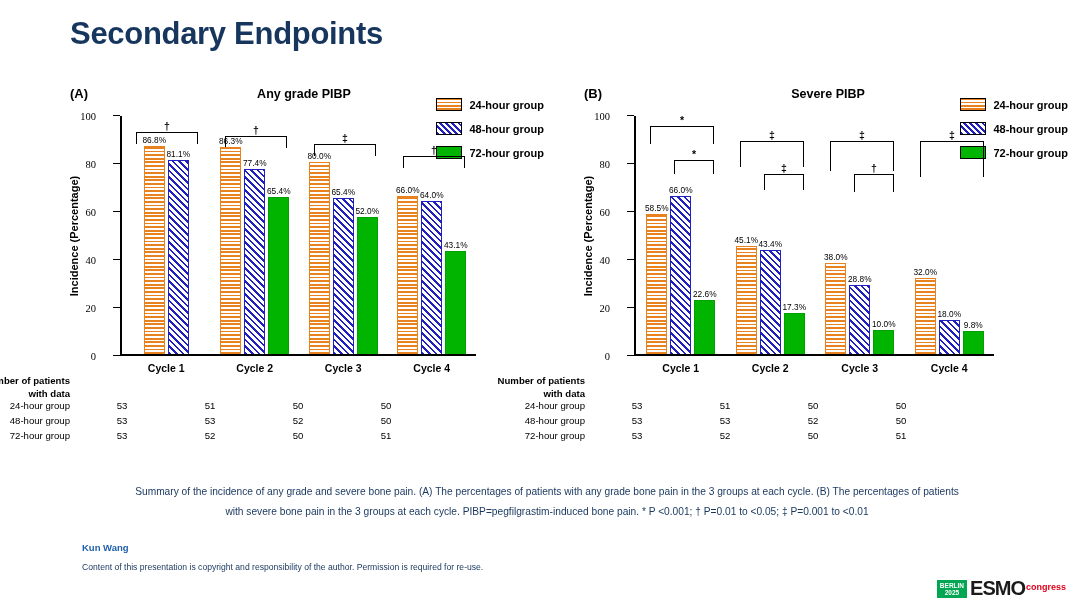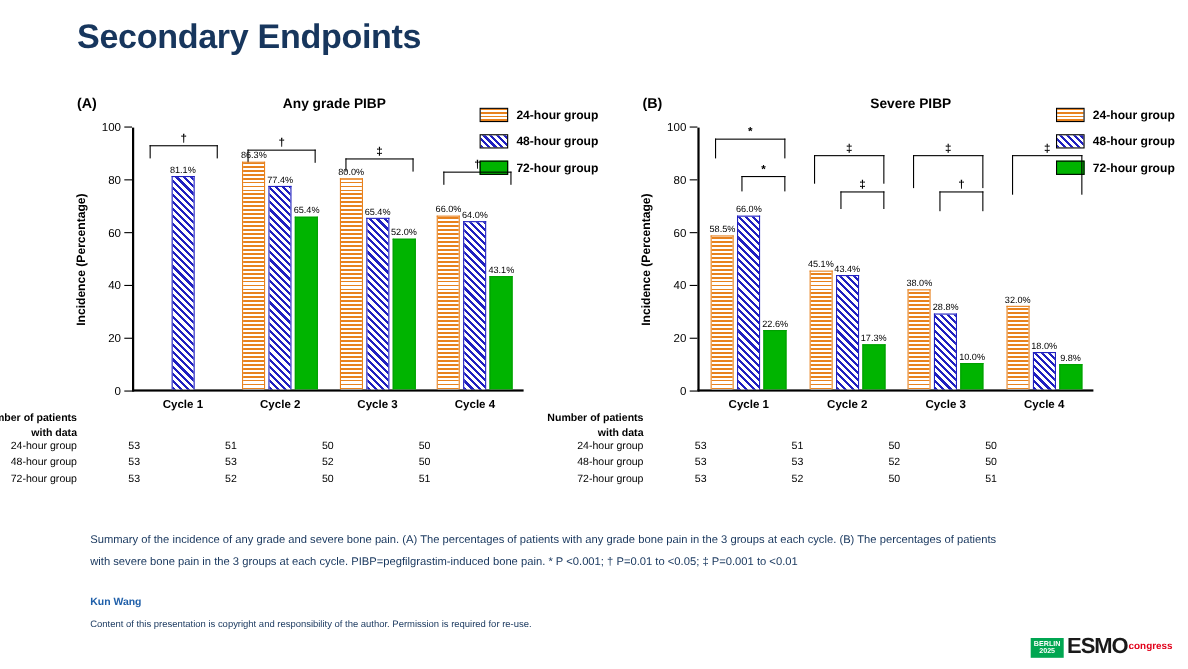--- a/index.html
+++ b/index.html
@@ -70,23 +70,24 @@
     width: 1.6px; background: #000;
   }
   .axis-x {
     position: absolute; left: 0; right: 0; bottom: 0;
     height: 1.6px; background: #000;
   }
   .ytick {
     position: absolute; left: -7px; width: 7px; height: 1.5px; background: #000;
   }
   .ytick-label {
-    position: absolute; right: 100%; margin-right: 10px;
+    position: absolute; right: 100%; margin-right: 24px;
     transform: translateY(-50%);
     font-size: 10.5px;
+    font-family: Liberation Serif, serif;
   }
   .ylabel {
     position: absolute;
     left: -46px; top: 50%;
     transform: translate(-50%, -50%) rotate(-90deg);
     transform-origin: center;
     font-size: 11px; font-weight: bold;
     white-space: nowrap;
   }
 
@@ -161,20 +162,21 @@
     font-weight: bold; line-height: 13px;
   }
 
   
   .caption {
     position: absolute;
     left: 82px; top: 482px; width: 930px;
     font-size: 10.2px;
     color: #17365d;
     line-height: 20px;
+    text-align: center;
   }
   .author {
     position: absolute; left: 82px; top: 542px;
     font-size: 9.5px; font-weight: bold; color: #1f5fa9;
   }
   .copyright {
     position: absolute; left: 82px; top: 562px;
     font-size: 8.6px; color: #17365d;
   }
 
@@ -249,20 +251,23 @@
     </div>
     <div class="bracket" style="left:194px; width:62px; top:28px; height:12px;">
       <span>‡</span>
     </div>
     <div class="bracket" style="left:283px; width:62px; top:40px; height:12px;">
       <span>†</span>
     </div>
 
     <div class="groups">
       <div class="group">
+        <div class="bar b24" style="height:208.3px">
+          <span class="bar-value">86.8%</span>
+        </div>
         <div class="bar b48" style="height:194.6px">
           <span class="bar-value">81.1%</span>
         </div>
         <div class="group-label">Cycle 1</div>
       </div>
       <div class="group">
         <div class="bar b24" style="height:207.1px">
           <span class="bar-value">86.3%</span>
         </div>
         <div class="bar b48" style="height:185.8px">

